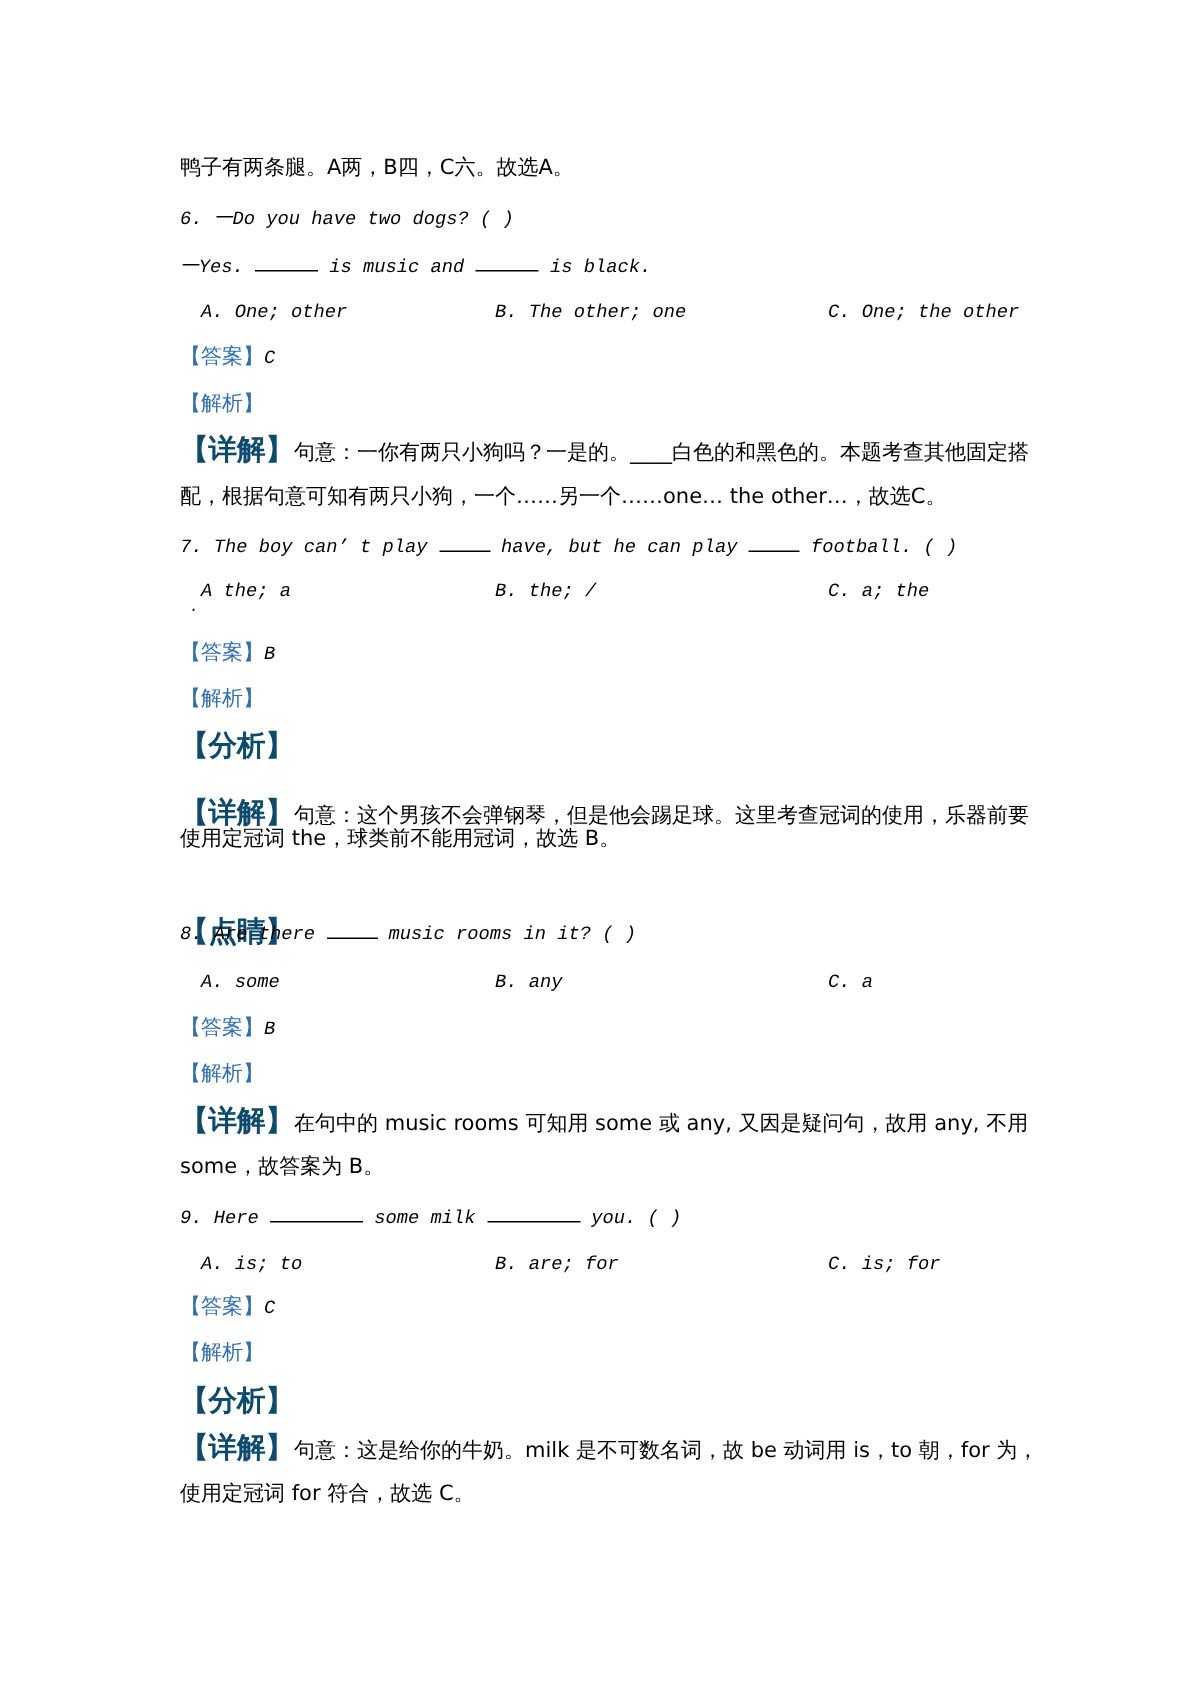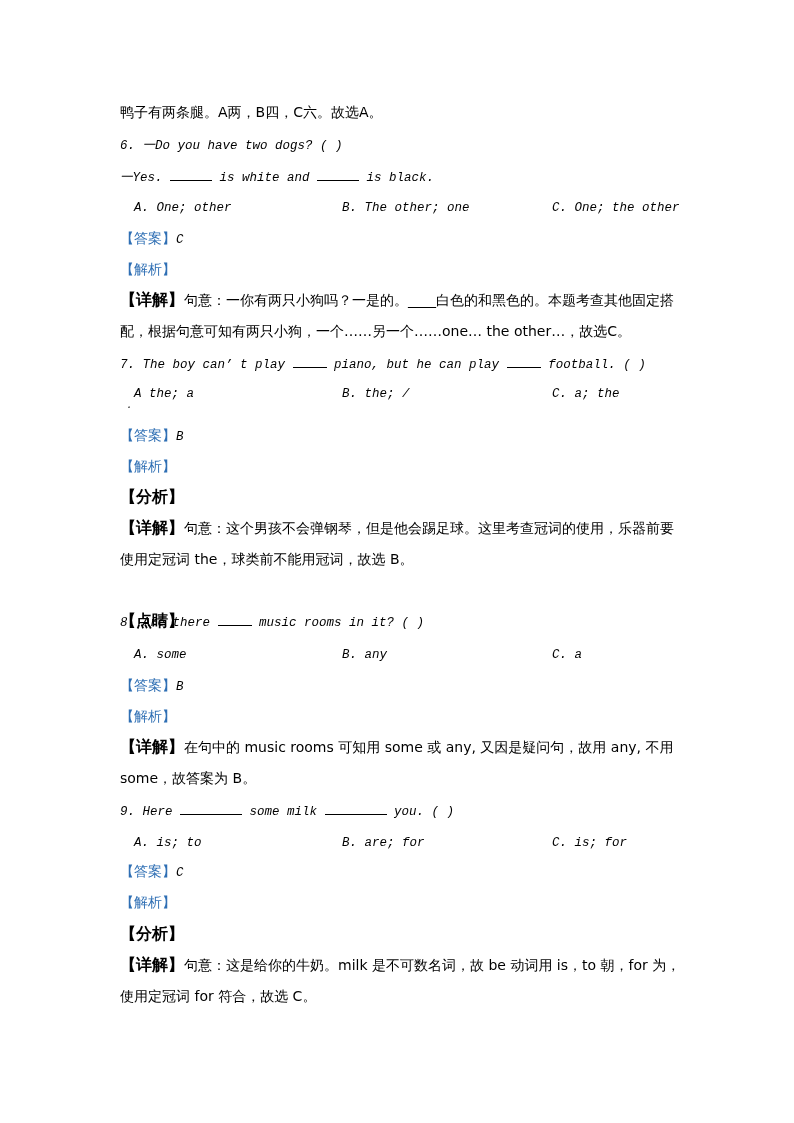--- a/index.html
+++ b/index.html
@@ -25,40 +25,40 @@
       font-size: 13px;
       line-height: 16px;
     }
     .mono {
       font-family: "Liberation Mono", "DejaVu Sans Mono", monospace;
       font-size: 12.5px;
       font-style: italic;
     }
     .cjk { font-family: "DejaVu Sans", sans-serif; font-size: 14px; }
     .tag-blue { color: #2f6fb4; font-size: 14px; text-align: right; }
-    .tag-black { color: #000000; font-size: 16px; font-weight: bold; }
+    .tag-black { color: #0c4a6e; font-size: 19px; font-weight: bold; }
     .opt { position: absolute; white-space: nowrap; }
     .opt-a { left: 14px; }
-    .opt-b { left: 222px; }
+    .opt-b { left: 210px; }
     .opt-c { left: 432px; text-align: center; }
     .blank { display: inline-block; border-bottom: 1px solid #000; height: 11px; vertical-align: baseline; }
     .dot { position: absolute; left: 6px; top: 14px; font-size: 10px; }
   </style>
 </head>
 <body>
 
 <div class="page">
 
   <div class="line cjk" style="top:104px">鸭子有两条腿。A两，B四，C六。故选A。</div>
 
   <div class="line mono" style="top:138px">6. 一Do you have two dogs? (   )</div>
   <div class="line mono" style="top:169px">
     <span>一Yes.</span>
     <span class="blank" style="width:42px"></span>
-    <span>is white and</span>
+    <span>is music and</span>
     <span class="blank" style="width:42px"></span>
     <span>is black.</span>
   </div>
   <div class="line mono" style="top:200px; width:560px;">
     <span class="opt opt-a">A. One; other</span>
     <span class="opt opt-b">B. The other; one</span>
     <span class="opt opt-c">C. One; the other</span>
   </div>
   <div class="line" style="top:230px">
     <span class="tag-blue">【答案】</span><span class="mono">C</span>
@@ -67,40 +67,40 @@
     <span class="tag-blue">【解析】</span>
   </div>
   <div class="line cjk" style="top:292px">
     <span class="tag-black">【详解】</span><span>句意：一你有两只小狗吗？一是的。____白色的和黑色的。本题考查其他固定搭</span>
   </div>
   <div class="line cjk" style="top:323px">配，根据句意可知有两只小狗，一个……另一个……one… the other…，故选C。</div>
 
   <div class="line mono" style="top:356px">
     <span>7. The boy can’ t play</span>
     <span class="blank" style="width:34px"></span>
-    <span>piano, but he can play</span>
+    <span>have, but he can play</span>
     <span class="blank" style="width:34px"></span>
     <span>football. (   )</span>
   </div>
   <div class="line mono" style="top:386px; width:560px; height:24px;">
     <span class="opt opt-a">A the; a</span>
     <span class="dot">·</span>
     <span class="opt opt-b">B. the; /</span>
     <span class="opt opt-c">C. a; the</span>
   </div>
   <div class="line" style="top:427px">
     <span class="tag-blue">【答案】</span><span class="mono">B</span>
   </div>
   <div class="line" style="top:458px">
     <span class="tag-blue">【解析】</span>
   </div>
   <div class="line" style="top:489px">
     <span class="tag-black">【分析】</span>
   </div>
-  <div class="line cjk" style="top:520px">
+  <div class="line cjk" style="top:534px">
     <span class="tag-black">【详解】</span><span>句意：这个男孩不会弹钢琴，但是他会踢足球。这里考查冠词的使用，乐器前要</span>
   </div>
   <div class="line cjk" style="top:551px">使用定冠词 the，球类前不能用冠词，故选 B。</div>
   <div class="line" style="top:613px">
     <span class="tag-black">【点睛】</span>
   </div>
 
   <div class="line mono" style="top:614px">
     <span>8. Are there</span>
     <span class="blank" style="width:34px"></span>

